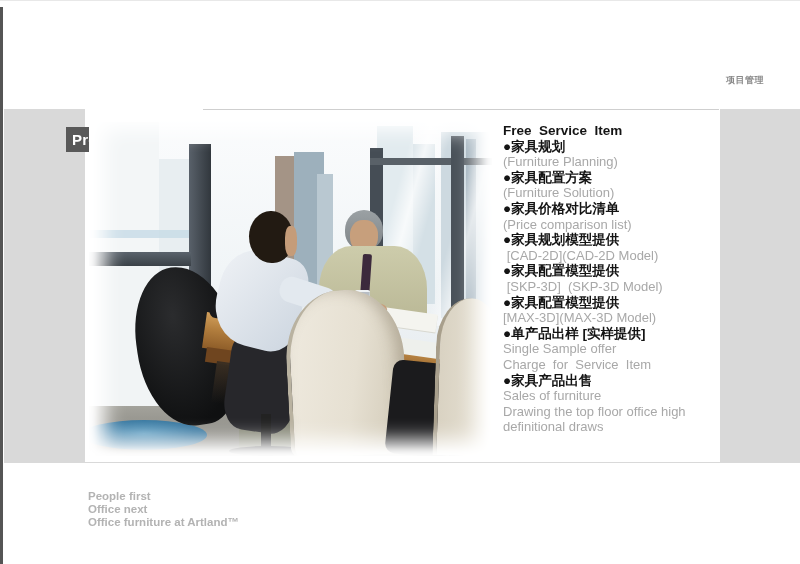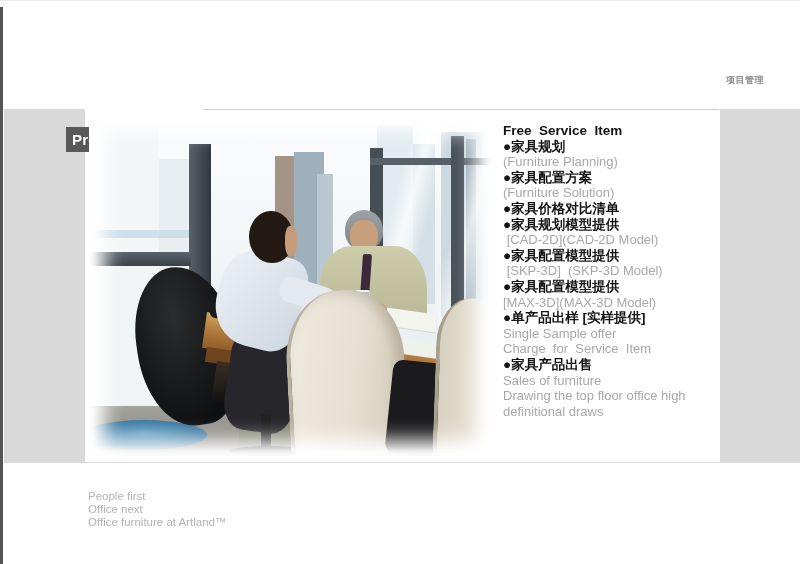--- a/index.html
+++ b/index.html
@@ -20,21 +20,21 @@
 
   .service-list { position:absolute; left:503px; top:122px; width:216px; }
   .svc-header { font-size:13.5px; font-weight:bold; color:var(--list_zh,#141414); line-height:15.6px; white-space:pre-wrap; }
   .svc-line { font-size:13px; line-height:15.6px; white-space:pre-wrap; }
   .svc-line.zh { font-weight:bold; color:var(--list_zh,#141414); font-size:13.5px; }
   .svc-line.en { color:var(--list_en,#a8a8a8); }
 
   .sidebar-label { position:absolute; left:720px; top:418px; width:80px; text-align:center;
                    font-size:11.5px; font-weight:bold; color:var(--sidebar_text,#767171); line-height:21px; }
 
-  .footer-text { position:absolute; left:88px; top:489px; font-size:11.5px; font-weight:normal;
+  .footer-text { position:absolute; left:88px; top:489px; font-size:11.5px; font-weight:bold;
                  color:var(--footer_text,#b3b3b3); line-height:12.8px; }
 
   
   .photo { position:absolute; left:89px; top:113px; width:403px; height:342px; overflow:hidden;
            background:linear-gradient(180deg,#fbfcfd 0%,#f1f5f7 45%,#e9eef1 70%,#e6eaec 100%); }
   .photo div { position:absolute; }
   .grid-s { background-image:repeating-linear-gradient(180deg, rgba(140,160,170,.35) 0 2px, transparent 2px 11px),
                              repeating-linear-gradient(90deg, rgba(140,160,170,.22) 0 2px, transparent 2px 13px); }
   .grid-f { background-image:repeating-linear-gradient(180deg, rgba(120,145,160,.4) 0 1px, transparent 1px 7px),
                              repeating-linear-gradient(90deg, rgba(120,145,160,.3) 0 1px, transparent 1px 8px); }
@@ -163,20 +163,21 @@
 
   <div class="service-list">
     <div class="svc-header">Free  Service  Item</div>
     <div>
 
     <div class="svc-line zh">●家具规划</div>
         <div class="svc-line en">(Furniture Planning)</div>
         <div class="svc-line zh">●家具配置方案</div>
         <div class="svc-line en">(Furniture Solution)</div>
         <div class="svc-line zh">●家具价格对比清单</div>
+        <div class="svc-line en">(Price comparison list)</div>
         <div class="svc-line zh">●家具规划模型提供</div>
         <div class="svc-line en"> [CAD-2D](CAD-2D Model)</div>
         <div class="svc-line zh">●家具配置模型提供</div>
         <div class="svc-line en"> [SKP-3D]  (SKP-3D Model)</div>
         <div class="svc-line zh">●家具配置模型提供</div>
         <div class="svc-line en">[MAX-3D](MAX-3D Model)</div>
         <div class="svc-line zh">●单产品出样 [实样提供]</div>
         <div class="svc-line en">Single Sample offer</div>
         <div class="svc-line en">Charge  for  Service  Item</div>
         <div class="svc-line zh">●家具产品出售</div>

